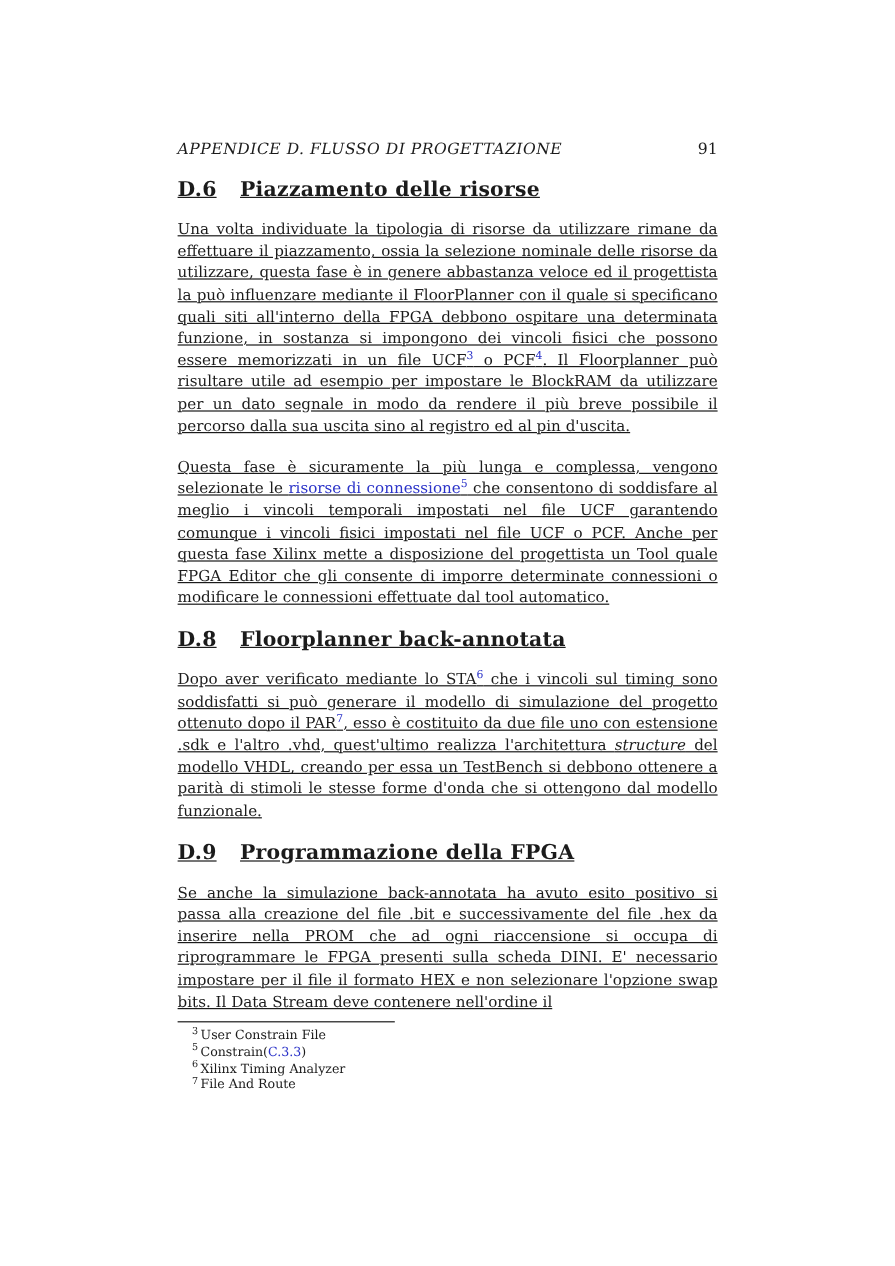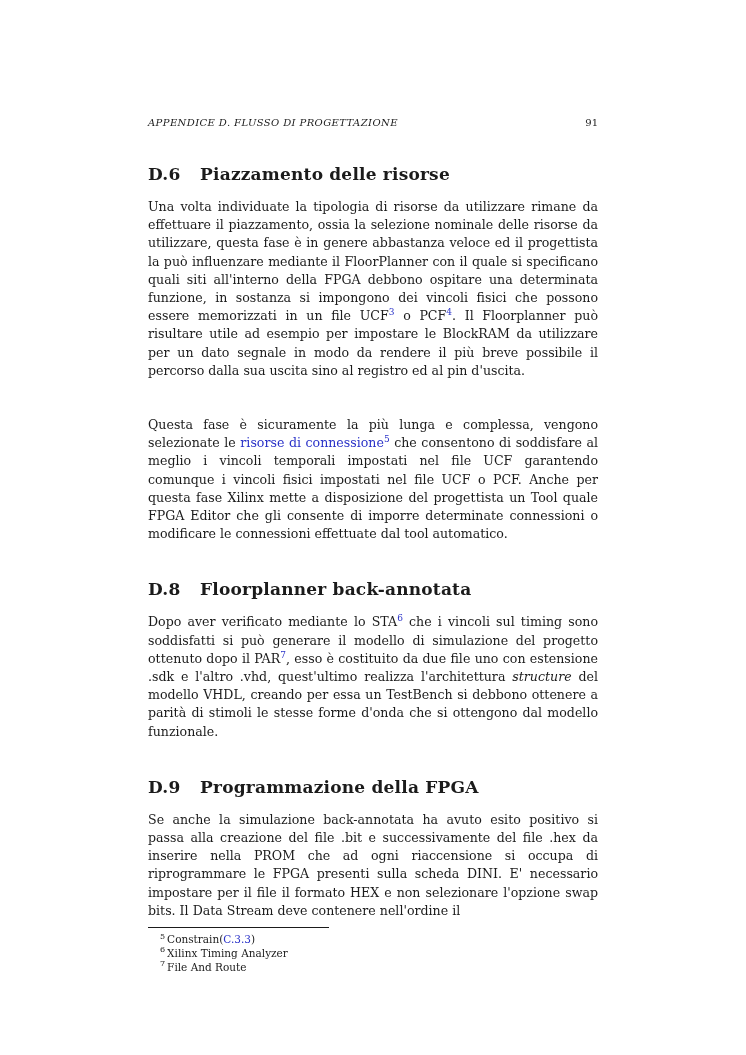--- a/index.html
+++ b/index.html
@@ -15,31 +15,31 @@
     box-sizing: border-box;
     padding: 117px 148px 0 148px;
     font-family: "DejaVu Serif", serif;
     color: #1b1b1b;
     overflow: hidden;
   }
   .doc-header {
     display: flex;
     justify-content: space-between;
     align-items: baseline;
-    font-size: 10px;
+    font-size: 13px;
     margin-bottom: 16px;
   }
   .hdr-title {
     font-style: italic;
     letter-spacing: 0.4px;
   }
   .hdr-page {
     font-style: normal;
   }
-  section.doc-section { margin-top: 36px; }
+  section.doc-section { margin-top: 16px; text-decoration: underline; }
   h2.sec-h {
     font-size: 17px;
     font-weight: bold;
     margin: 0 0 14px 0;
     letter-spacing: 0.2px;
   }
   .sec-num { margin-right: 1.15em; }
   p.body-par {
     margin: 0;
     font-size: 12.6px;
@@ -103,20 +103,23 @@
   <section class="doc-section">
     <h2 class="sec-h">
       <span class="sec-num">D.9</span><span class="sec-title">Programmazione della FPGA</span>
     </h2>
     <p class="body-par"><span>Se anche la simulazione back-annotata ha avuto esito positivo si passa alla creazione del file .bit e successivamente del file .hex da inserire nella PROM che ad ogni riaccensione si occupa di riprogrammare le FPGA presenti sulla scheda DINI. E' necessario impostare per il file il formato HEX e non selezionare l'opzione swap bits. Il Data Stream deve contenere nell'ordine il</span></p>
   </section>
 
   <div class="footnotes">
     <div class="fn-rule"></div>
     <div class="fn-item">
+      <sup>3</sup><span><span>User Constrain File</span></span>
+    </div>
+    <div class="fn-item">
       <sup>5</sup><span><span>Constrain(</span><span class="link">C.3.3</span><span>)</span></span>
     </div>
     <div class="fn-item">
       <sup>6</sup><span><span>Xilinx Timing Analyzer</span></span>
     </div>
     <div class="fn-item">
       <sup>7</sup><span><span>File And Route</span></span>
     </div>
   </div>
 

